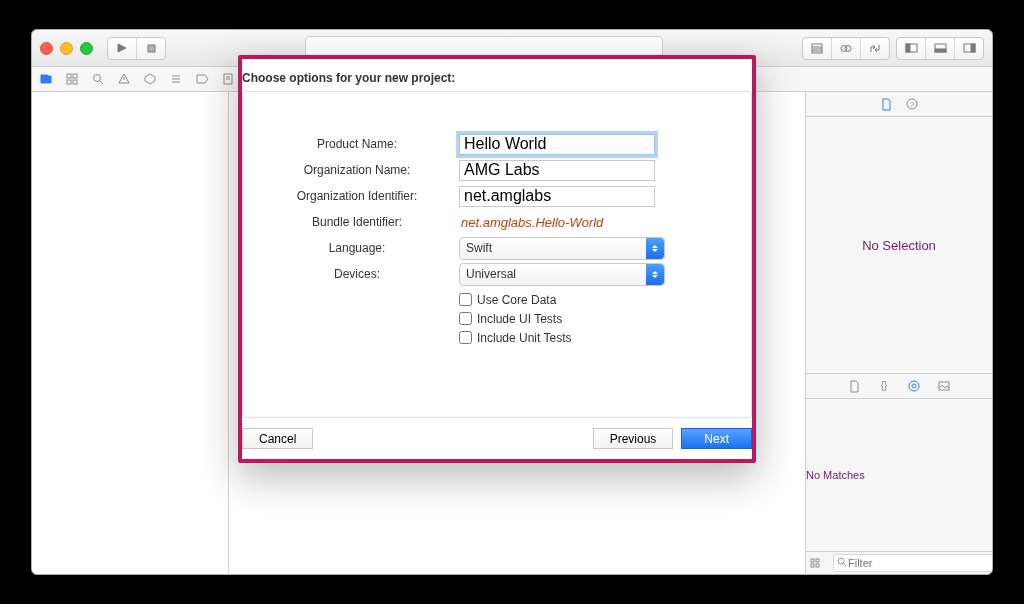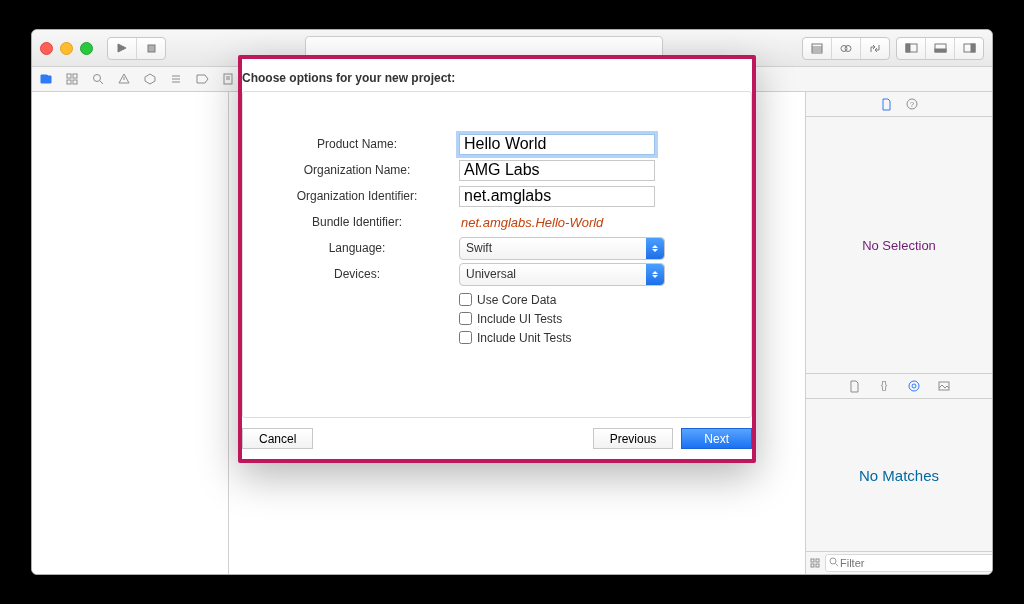--- a/index.html
+++ b/index.html
@@ -49,22 +49,22 @@
   .body{flex:1;display:flex;min-height:0;}
   .col-nav{width:196px;background:#fff;border-right:1px solid var(--mac-divider);}
   .col-editor{flex:1;background:#fff;position:relative;}
   .col-insp{width:186px;background:var(--mac-bg-light);border-left:1px solid var(--mac-divider);
     display:flex;flex-direction:column;}
   .insp-tabs{height:24px;border-bottom:1px solid var(--mac-divider);display:flex;align-items:center;justify-content:center;gap:14px;}
   .insp-tabs .nicon.active svg{fill:var(--icon-blue);stroke:var(--icon-blue);}
   .insp-main{flex:1;display:flex;align-items:center;justify-content:center;color:#701a75;font-size:13px;text-align:right;}
   .insp-lib{height:200px;border-top:1px solid var(--mac-divider);display:flex;flex-direction:column;}
   .lib-tabs{height:24px;display:flex;align-items:center;justify-content:center;gap:18px;border-bottom:1px solid var(--mac-divider);}
-  .lib-body{flex:1;display:flex;align-items:center;justify-content:center;color:#0369a1;font-size:15px;}
-  .lib-filter{height:22px;border-top:1px solid var(--mac-divider);display:flex;align-items:center;padding:0 4px;gap:4px;}
+  .lib-body{flex:1;display:flex;align-items:center;color:#701a75;font-size:11px;}
+  .lib-filter{height:22px;border-top:1px solid var(--mac-divider);display:flex;align-items:center;padding:0 4px;gap:12px;}
   .lib-filter input{flex:1;border:1px solid #d8d8d8;border-radius:3px;height:16px;font-size:11px;padding:0 14px;background:#fff;color:#888;}
   .lib-filter .ficon{width:14px;height:14px;display:flex;align-items:center;justify-content:center;}
   .filter-wrap{position:relative;flex:1;display:flex;}
   .filter-wrap .sicon{position:absolute;left:3px;top:2px;}
 
   
   .sheet{
     position:absolute;left:206px;top:25px;width:510px;height:378px;
     background:#fff;border:4px solid #be185d;border-radius:2px;
     box-shadow:0 14px 40px rgba(0,0,0,.28);

